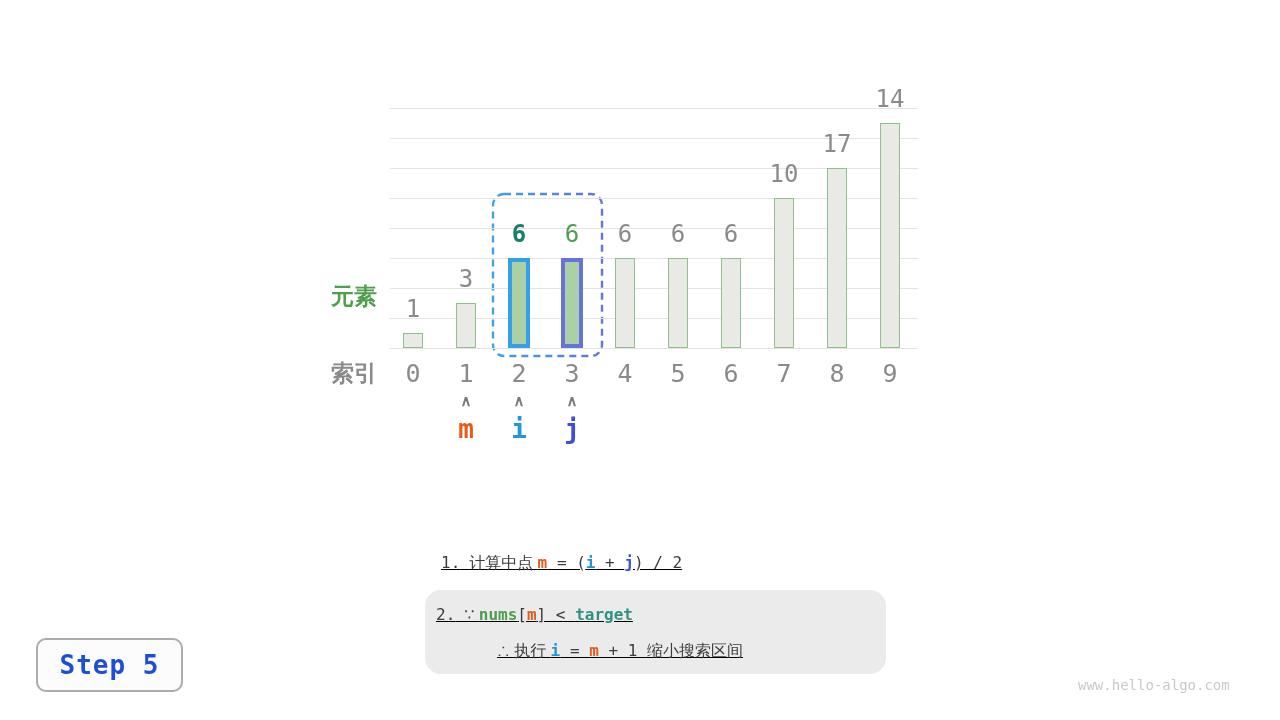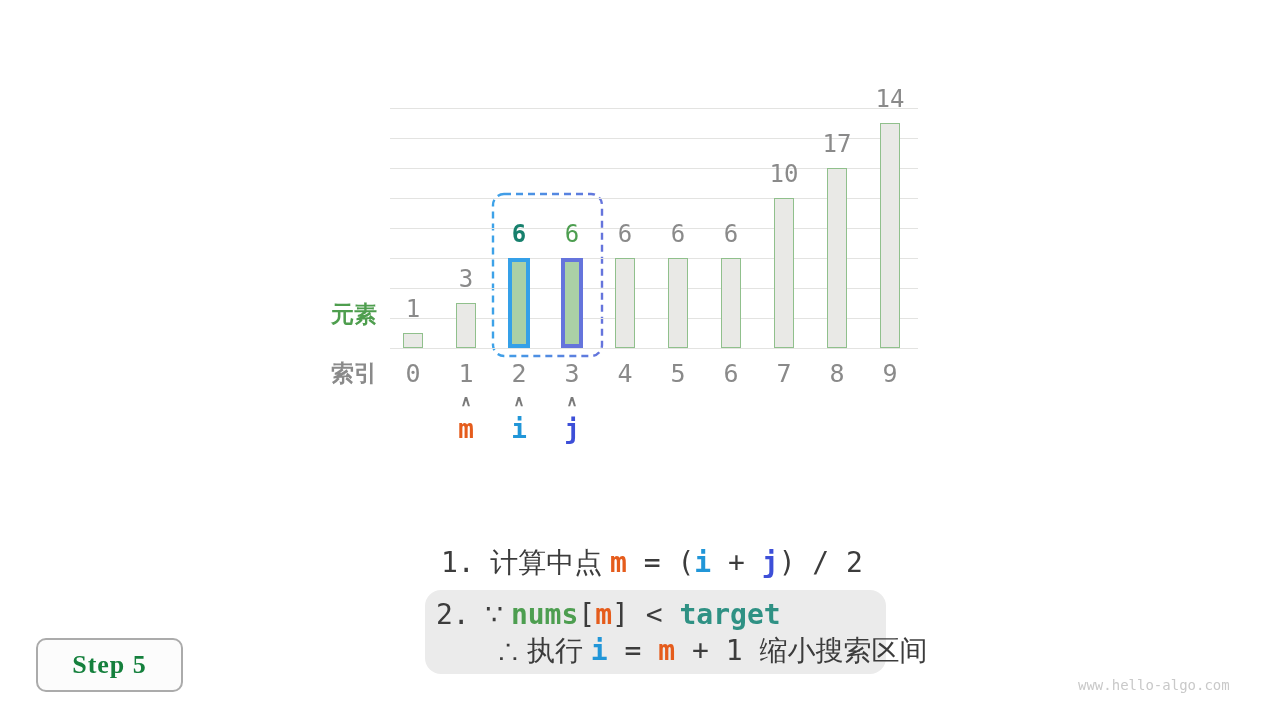--- a/index.html
+++ b/index.html
@@ -15,21 +15,21 @@
     font-family:"DejaVu Sans Mono", monospace; font-size:24px; line-height:26px; }
   .idx-label { position:absolute; width:64px; text-align:center;
     font-family:"DejaVu Sans Mono", monospace; font-size:25px; line-height:27px; }
   .axis-side-label { position:absolute; font-size:23px; font-weight:bold; line-height:25px; }
   .ptr-arrow { position:absolute; width:40px; text-align:center;
     font-size:15px; font-weight:bold; line-height:16px; }
   .ptr-letter { position:absolute; width:40px; text-align:center;
     font-family:"DejaVu Sans Mono", monospace; font-size:26px; font-weight:bold; line-height:28px; }
   .heading { position:absolute; font-size:23px; font-weight:bold;
     letter-spacing:1px; line-height:26px; white-space:pre; }
-  .rich-line { position:absolute; font-size:28px; line-height:28px; white-space:pre; }
+  .rich-line { position:absolute; font-size:16px; line-height:28px; white-space:pre;text-decoration:underline; }
   .note-box { position:absolute; border-radius:16px; }
   .step-badge { position:absolute; box-sizing:border-box; border-radius:10px;
     border:2px solid #ababab; background:#fcfcfc; display:flex;
     align-items:center; justify-content:center; }
   .step-badge span { font-family:"DejaVu Sans Mono", monospace;
     font-size:26px; font-weight:bold; letter-spacing:1px; }
   .watermark { position:absolute; font-family:"DejaVu Sans Mono", monospace;
     font-size:14px; line-height:17px; }
 </style>
 </head>
@@ -82,39 +82,39 @@
       <div class="val-label" style="left: 752px; top: 161px; color: rgb(138, 138, 138); font-weight: normal;">10</div>
       <div class="idx-label" style="left: 752px; top: 360px; color: rgb(138, 138, 138);">7</div>
       <div class="bar" style="left: 827px; top: 168px; width: 20px; height: 180px; background: rgb(233, 233, 230); border: 1px solid rgb(144, 192, 140);"></div>
       <div class="val-label" style="left: 805px; top: 131px; color: rgb(138, 138, 138); font-weight: normal;">17</div>
       <div class="idx-label" style="left: 805px; top: 360px; color: rgb(138, 138, 138);">8</div>
       <div class="bar" style="left: 880px; top: 123px; width: 20px; height: 225px; background: rgb(233, 233, 230); border: 1px solid rgb(144, 192, 140);"></div>
       <div class="val-label" style="left: 858px; top: 86px; color: rgb(138, 138, 138); font-weight: normal;">14</div>
       <div class="idx-label" style="left: 858px; top: 360px; color: rgb(138, 138, 138);">9</div>
     </div>
 
-  <div class="axis-side-label" id="elem-label" style="left: 331px; top: 302px; color: rgb(78, 158, 78);">元素</div>
+  <div class="axis-side-label" id="elem-label" style="left: 331px; top: 284px; color: rgb(78, 158, 78);">元素</div>
   <div class="axis-side-label" id="idx-axis-label" style="left: 331px; top: 361px; color: rgb(138, 138, 138);">索引</div>
 
   <div id="pointers">
       <div class="ptr-arrow" style="left: 446px; top: 393px; color: rgb(122, 122, 122);">∧</div>
       <div class="ptr-letter" style="left: 446px; top: 415px; color: rgb(229, 92, 28);">m</div>
       <div class="ptr-arrow" style="left: 499px; top: 393px; color: rgb(122, 122, 122);">∧</div>
       <div class="ptr-letter" style="left: 499px; top: 415px; color: rgb(33, 150, 216);">i</div>
       <div class="ptr-arrow" style="left: 552px; top: 393px; color: rgb(122, 122, 122);">∧</div>
       <div class="ptr-letter" style="left: 552px; top: 415px; color: rgb(61, 79, 216);">j</div>
     </div>
 
 
   <div class="rich-line" id="line-step1" style="left:441px; top:549px;"><span class="mono" style="color: rgb(60, 60, 60);">1.</span><span style="color: rgb(60, 60, 60);">  计算中点 </span><span class="mono" style="font-weight: bold; color: rgb(229, 92, 28);">m</span><span class="mono" style="color: rgb(60, 60, 60);"> = (</span><span class="mono" style="font-weight: bold; color: rgb(33, 150, 216);">i</span><span class="mono" style="color: rgb(60, 60, 60);"> + </span><span class="mono" style="font-weight: bold; color: rgb(61, 79, 216);">j</span><span class="mono" style="color: rgb(60, 60, 60);">) / 2</span></div>
 
   <div class="note-box" id="step2-box" style="left: 425px; top: 590px; width: 461px; height: 84px; background: rgb(235, 235, 235);">
     <div class="rich-line" id="box-line-1" style="left:11px; top:11px;"><span class="mono" style="color: rgb(60, 60, 60);">2.</span><span style="color: rgb(60, 60, 60);">  ∵ </span><span class="mono" style="font-weight: bold; color: rgb(77, 158, 80);">nums</span><span class="mono" style="color: rgb(60, 60, 60);">[</span><span class="mono" style="font-weight: bold; color: rgb(229, 92, 28);">m</span><span class="mono" style="color: rgb(60, 60, 60);">] &lt; </span><span class="mono" style="font-weight: bold; color: rgb(47, 145, 132);">target</span></div>
     <div class="rich-line" id="box-line-2" style="left:72px; top:47px;"><span style="color: rgb(60, 60, 60);">∴ 执行 </span><span class="mono" style="font-weight: bold; color: rgb(33, 150, 216);">i</span><span class="mono" style="color: rgb(60, 60, 60);"> = </span><span class="mono" style="font-weight: bold; color: rgb(229, 92, 28);">m</span><span class="mono" style="color: rgb(60, 60, 60);"> + 1 </span><span style="color: rgb(60, 60, 60);">缩小搜索区间</span></div>
   </div>
 
   <div class="step-badge" id="step-badge" style="left: 36px; top: 638px; width: 147px; height: 54px; border-color: rgb(171, 171, 171);">
-    <span style="color: #15803d; font-family: Liberation Serif, serif;">Step 5</span>
+    <span style="color: #1d4ed8;">Step 5</span>
   </div>
 
   <div class="watermark" id="watermark" style="left: 1078px; top: 677px; color: rgb(201, 201, 201);">www.hello-algo.com</div>
 
 </div>
 
 </body></html>

